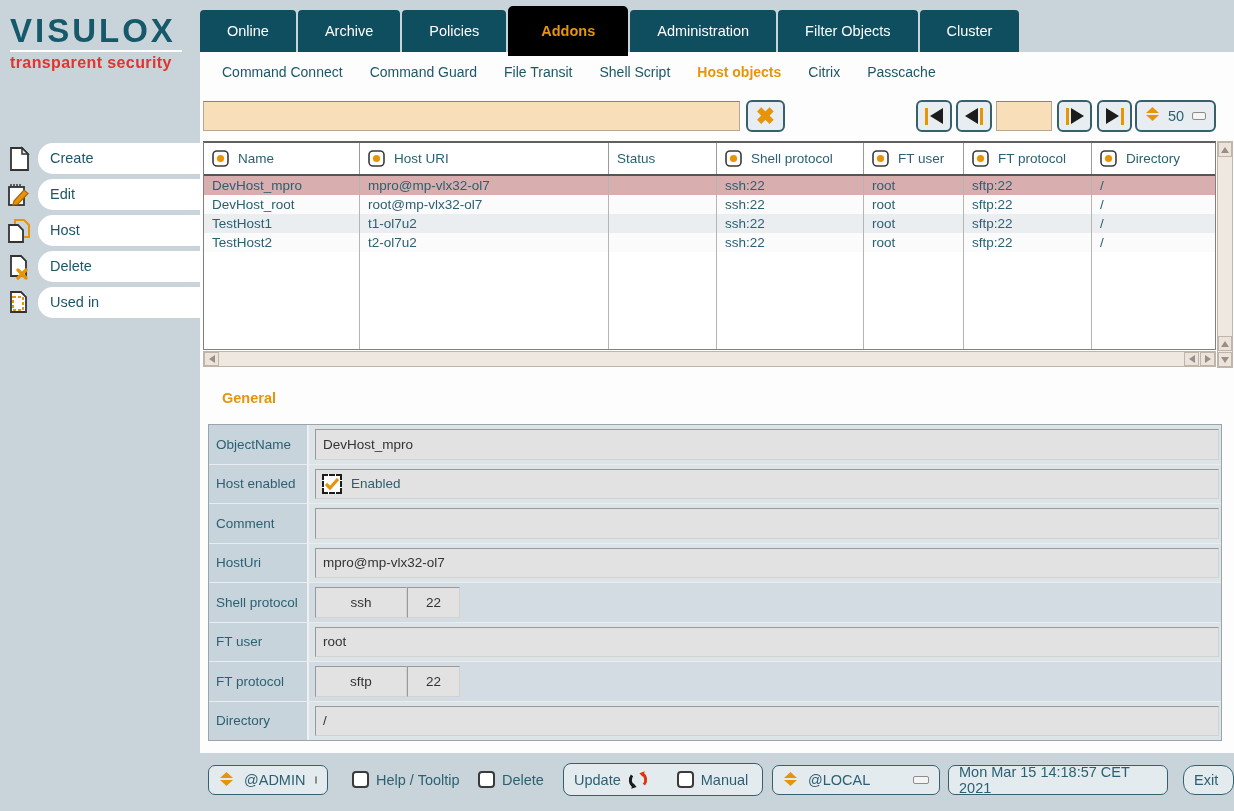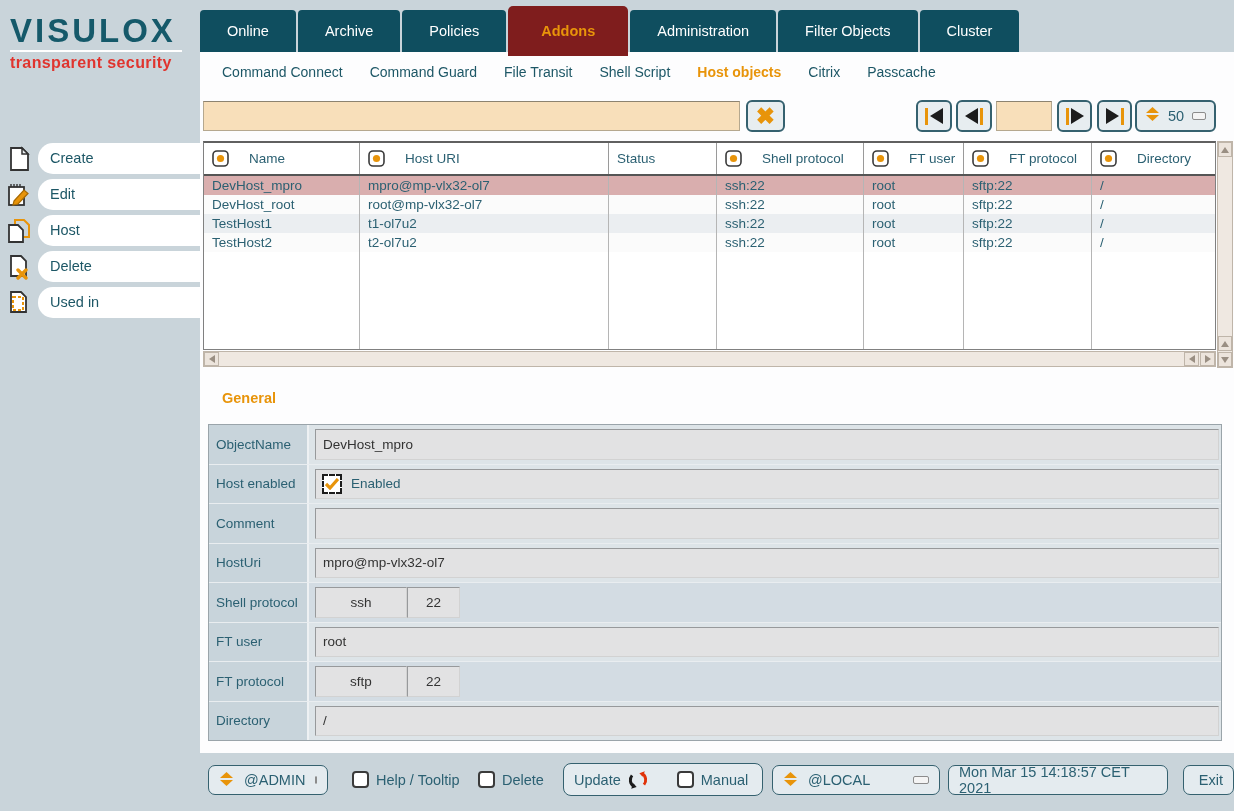--- a/index.html
+++ b/index.html
@@ -19,21 +19,21 @@
 
   
   #tabbar { position:absolute; left:200px; top:10px; height:42px; display:flex; z-index:3; }
   .tab {
     background:#0f4e5f; color:#fff; font-size:14.5px;
     display:flex; align-items:center; justify-content:center;
     padding:0 27px; margin-right:2px; height:42px;
     border-radius:4px 4px 0 0; cursor:default; white-space:nowrap;
   }
   .tab.active {
-    background:#7f1d1d; color:#e8940a; font-weight:bold;
+    background:#000000; color:#e8940a; font-weight:bold;
     height:50px; margin-top:-4px; border-radius:5px 5px 0 0; padding:12px 33px;
   }
 
   
   #panel { position:absolute; left:200px; top:52px; width:1034px; height:701px; background:#fdfdfe; z-index:1; }
 
   
   #subnav { position:absolute; left:22px; top:12px; display:flex; gap:27px; font-size:14px; color:#1d5766; }
   .subnav-item { white-space:nowrap; }
   .subnav-item.active { color:#e8940a; font-weight:bold; }
@@ -73,21 +73,21 @@
     font-size:14.5px; color:#1d5766; padding-left:12px; line-height:31px; height:31px;
   }
 
   
   #htable {
     position:absolute; left:3px; top:89px; width:1013px; height:209px;
     border:1px solid #808080; border-top:2px solid #606060;
     display:flex; flex-direction:column; background:#fff; font-size:13.5px;
   }
   .thead { display:flex; height:33px; border-bottom:2px solid #555; background:#fff; }
-  .th { display:flex; align-items:center; gap:20px; padding-left:8px; color:#2b6072; border-right:1px solid #9a9a9a;text-align:right; }
+  .th { display:flex; align-items:center; gap:9px; padding-left:8px; color:#2b6072; border-right:1px solid #9a9a9a;text-align:right; }
   .th:last-child, .td:last-child, .fcell:last-child { border-right:none; }
   .trow { display:flex; height:19px; }
   .trow:nth-child(odd) { background:#ebeef1; }
   .trow:nth-child(even) { background:#fbfbfb; }
   .trow.selected { background:#d9aeae; }
   .td { padding-left:8px; line-height:19px; color:#2b6072; border-right:1px solid #b5b5b5; overflow:hidden; white-space:nowrap; }
   .tfiller { display:flex; flex:1; }
   .fcell { border-right:1px solid #b5b5b5; }
   .c0{width:156px;} .c1{width:249px;} .c2{width:108px;} .c3{width:147px;} .c4{width:100px;} .c5{width:128px;} .c6{flex:1;}
 
@@ -133,21 +133,21 @@
 
   
   .bar-btn {
     position:absolute; height:30px; background:#e4ebef;
     border:1px solid #35616f; border-radius:7px;
     display:flex; align-items:center; padding:0 10px; gap:10px; font-size:14.5px; color:#2b6072;
   }
   #admin-combo { left:208px; top:765px; width:120px; }
   #local-combo { left:772px; top:765px; width:168px; }
   #datetime-box { left:948px; top:765px; width:220px; justify-content:center; }
-  #exit-btn { left:1183px; top:765px; width:51px; justify-content:flex-end; }
+  #exit-btn { left:1183px; top:765px; width:51px; justify-content:flex-start;border-radius:12px; }
   #update-group { left:563px; top:763px; width:200px; height:33px; border-radius:8px; gap:10px; }
   .chk { width:17px; height:17px; background:#fff; border:2px solid #3a3a3a; border-radius:4px; flex:none; }
   .chk-item { position:absolute; display:flex; align-items:center; gap:7px; font-size:14.5px; color:#2b6072; }
   #help-chk { left:352px; top:771px; }
   #details-chk { left:478px; top:771px; }
 </style>
 </head>
 <body>
 
 <div id="logo">

